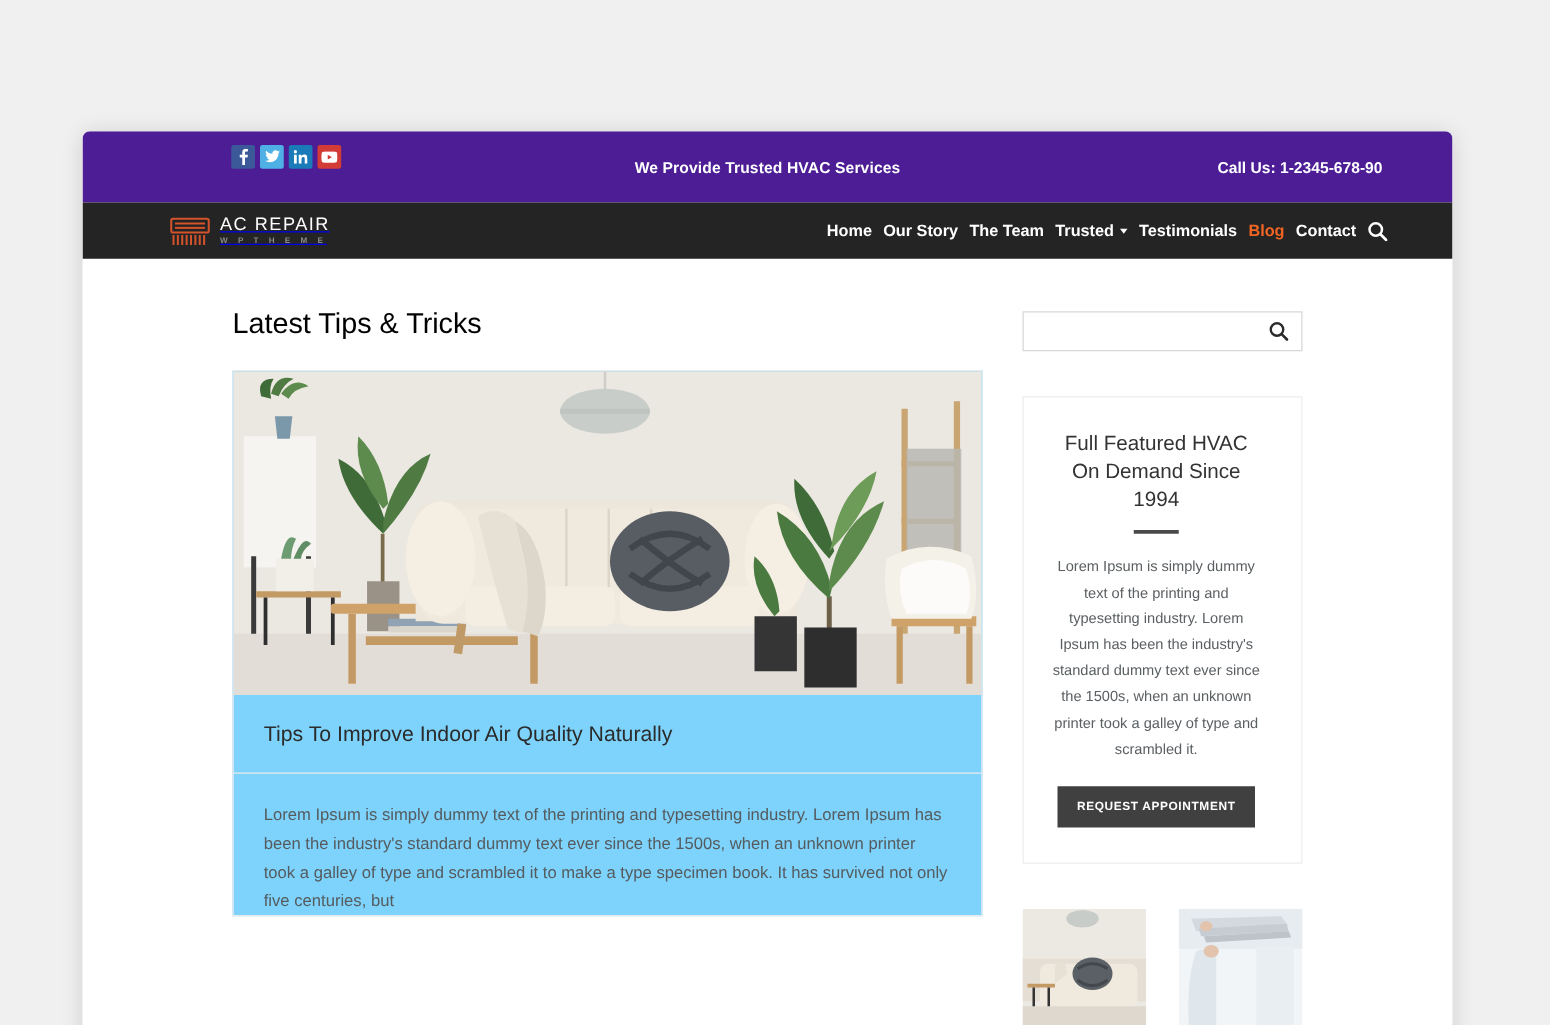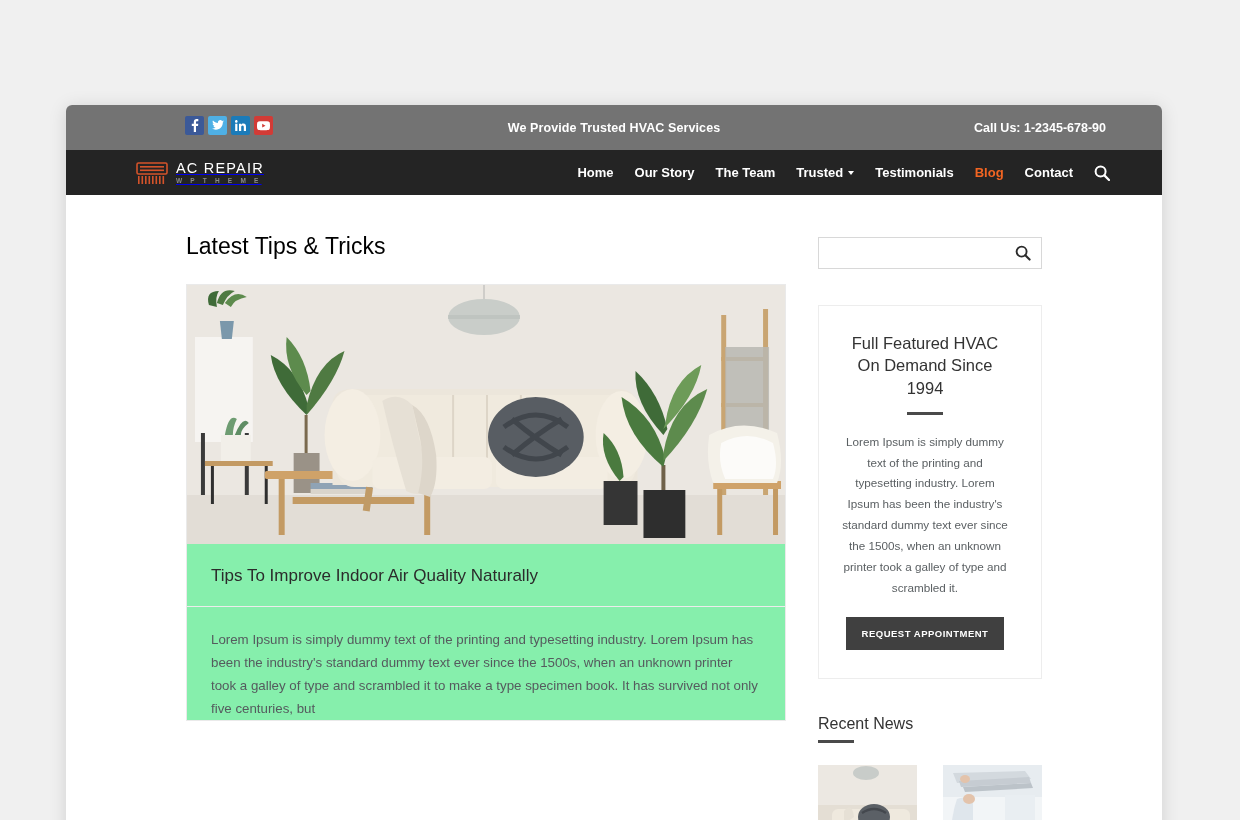--- a/index.html
+++ b/index.html
@@ -14,22 +14,22 @@
     left: 66px; top: 105px;
     width: 1096px; height: 740px;
     background: #ffffff;
     border-radius: 6px 6px 0 0;
     box-shadow: 0 2px 18px rgba(0,0,0,0.13);
     overflow: hidden;
   }
 
   
   .topbar {
-    height: 45px;
-    background: #737373;
+    height: 57px;
+    background: #4c1d95;
     display: flex;
     align-items: center;
     padding: 0 52px 0 115px;
     position: relative;
   }
   .social {
     display: flex; gap: 4px;
     position: absolute; left: 119px; top: 11px;
   }
   .social a {
@@ -71,21 +71,21 @@
   .brand-title {
     color: #ffffff; font-size: 14.5px; letter-spacing: 1.2px;
     font-weight: 400;
   }
   .brand-sub {
     color: #8a8a8a; font-size: 6.5px; letter-spacing: 3.2px;
     margin-top: 2px; font-weight: bold;
   }
   .nav-links {
     position: absolute; right: 52px;
-    display: flex; align-items: center; gap: 21px;
+    display: flex; align-items: center; gap: 9px;
   }
   .nav-links a {
     color: #ffffff; text-decoration: none;
     font-size: 13px; font-weight: bold;
     display: flex; align-items: center; gap: 5px;
   }
   .nav-links a.active { color: #f26522; }
   .caret {
     width: 0; height: 0;
     border-left: 3.5px solid transparent;
@@ -106,21 +106,21 @@
 
   .section-title {
     color: #000000;
     font-size: 23px;
     font-weight: 400;
     margin-bottom: 24px;
   }
 
   .post-card {
     border: 1px solid #eaeaea;
-    background: #86efac;
+    background: #7dd3fc;
     margin-bottom: 28px;
   }
   .post-img { width: 100%; height: 259px; display: block; }
   .post-title {
     font-size: 17px; color: #2b2b2b; font-weight: 400;
     padding: 22px 24px 20px 24px;
     border-bottom: 1px solid #ececec;
   }
   .post-body {
     padding: 22px 24px 0 24px;
@@ -401,21 +401,20 @@
       </div>
 
       <div class="promo">
         <div class="promo-title">Full Featured HVAC On Demand Since 1994</div>
         <div class="promo-rule"></div>
         <p class="promo-text">Lorem Ipsum is simply dummy text of the printing and typesetting industry. Lorem Ipsum has been the industry's standard dummy text ever since the 1500s, when an unknown printer took a galley of type and scrambled it.</p>
         <button class="btn-promo">REQUEST APPOINTMENT</button>
       </div>
 
       <div>
-        <div class="widget-title">Recent News</div>
         <div class="news-grid">
 
           <div class="news-item">
             <svg class="news-thumb" viewBox="0 0 99 93" preserveAspectRatio="none">
               <rect width="99" height="93" fill="#ece8e2"></rect>
               <ellipse cx="48" cy="8" rx="13" ry="7" fill="#c8ccc9"></ellipse>
               <rect x="0" y="40" width="99" height="34" fill="#e4ded4"></rect>
               <rect x="14" y="44" width="78" height="34" rx="6" fill="#efe9de"></rect>
               <ellipse cx="56" cy="52" rx="16" ry="13" fill="#5b6066"></ellipse>
               <g fill="none" stroke="#44484e" stroke-width="2.4">

